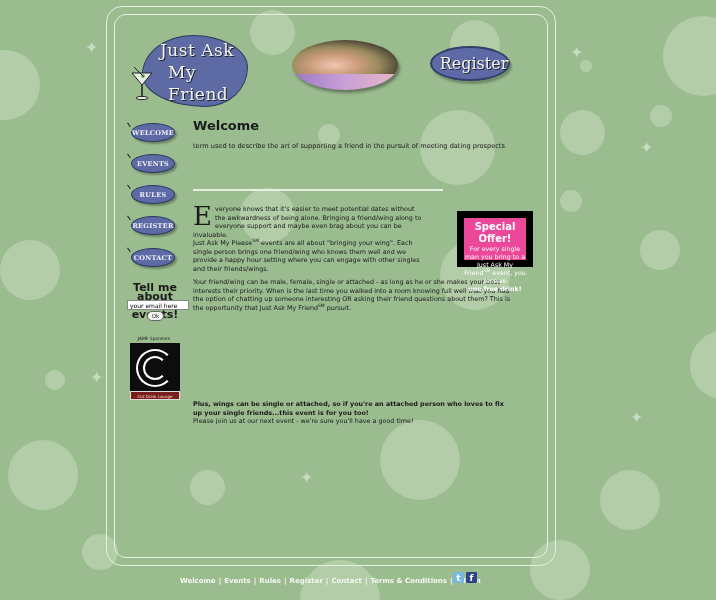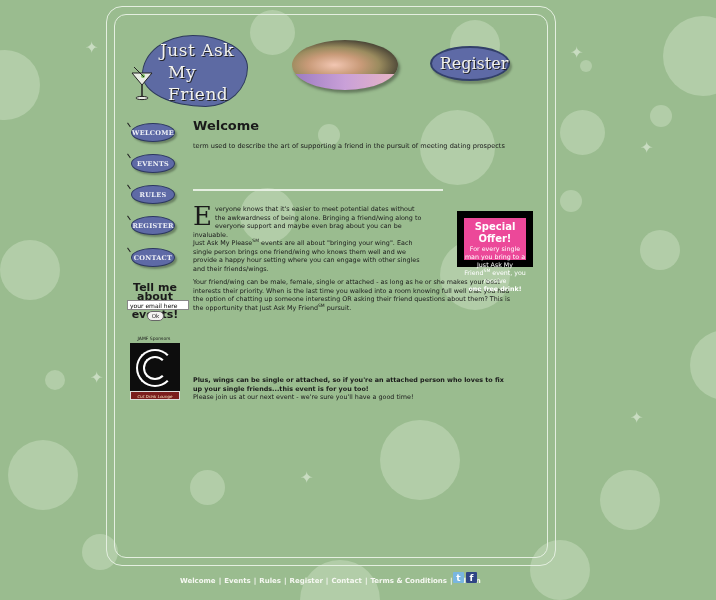--- a/index.html
+++ b/index.html
@@ -151,21 +151,21 @@
   <div class="p" style="top:205px;width:230px;">
     <span class="dropcap">E</span>
     <span>veryone knows that it's easier to meet potential dates without the awkwardness of being alone. Bringing a friend/wing along to everyone support and maybe even brag about you can be invaluable.</span>
   </div>
   <div class="p" style="top:239px;width:230px;">
     <span>Just Ask My Please</span><sup>SM</sup><span> events are all about "bringing your wing". Each single person brings one friend/wing who knows them well and we provide a happy hour setting where you can engage with other singles and their friends/wings.</span>
   </div>
   <div class="p" style="top:278px;">
     <span>Your friend/wing can be male, female, single or attached - as long as he or she makes your best interests their priority. When is the last time you walked into a room knowing full well that you had the option of chatting up someone interesting OR asking their friend questions about them? This is the opportunity that Just Ask My Friend</span><sup>SM</sup><span> pursuit.</span>
   </div>
-  <div class="p" style="top:376px;">
+  <div class="p" style="top:400px;">
     <b>Plus, wings can be single or attached, so if you're an attached person who loves to fix up your single friends...this event is for you too!</b><br>
     <span>Please join us at our next event - we're sure you'll have a good time!</span>
   </div>
 
   <div class="offer">
     <div class="t">Special Offer!</div>
     <div class="b"><span>For every single man you bring to a Just Ask My Friend</span><sup>SM</sup><span> event, you receive</span></div>
     <div class="s">one free drink!</div>
   </div>
 

